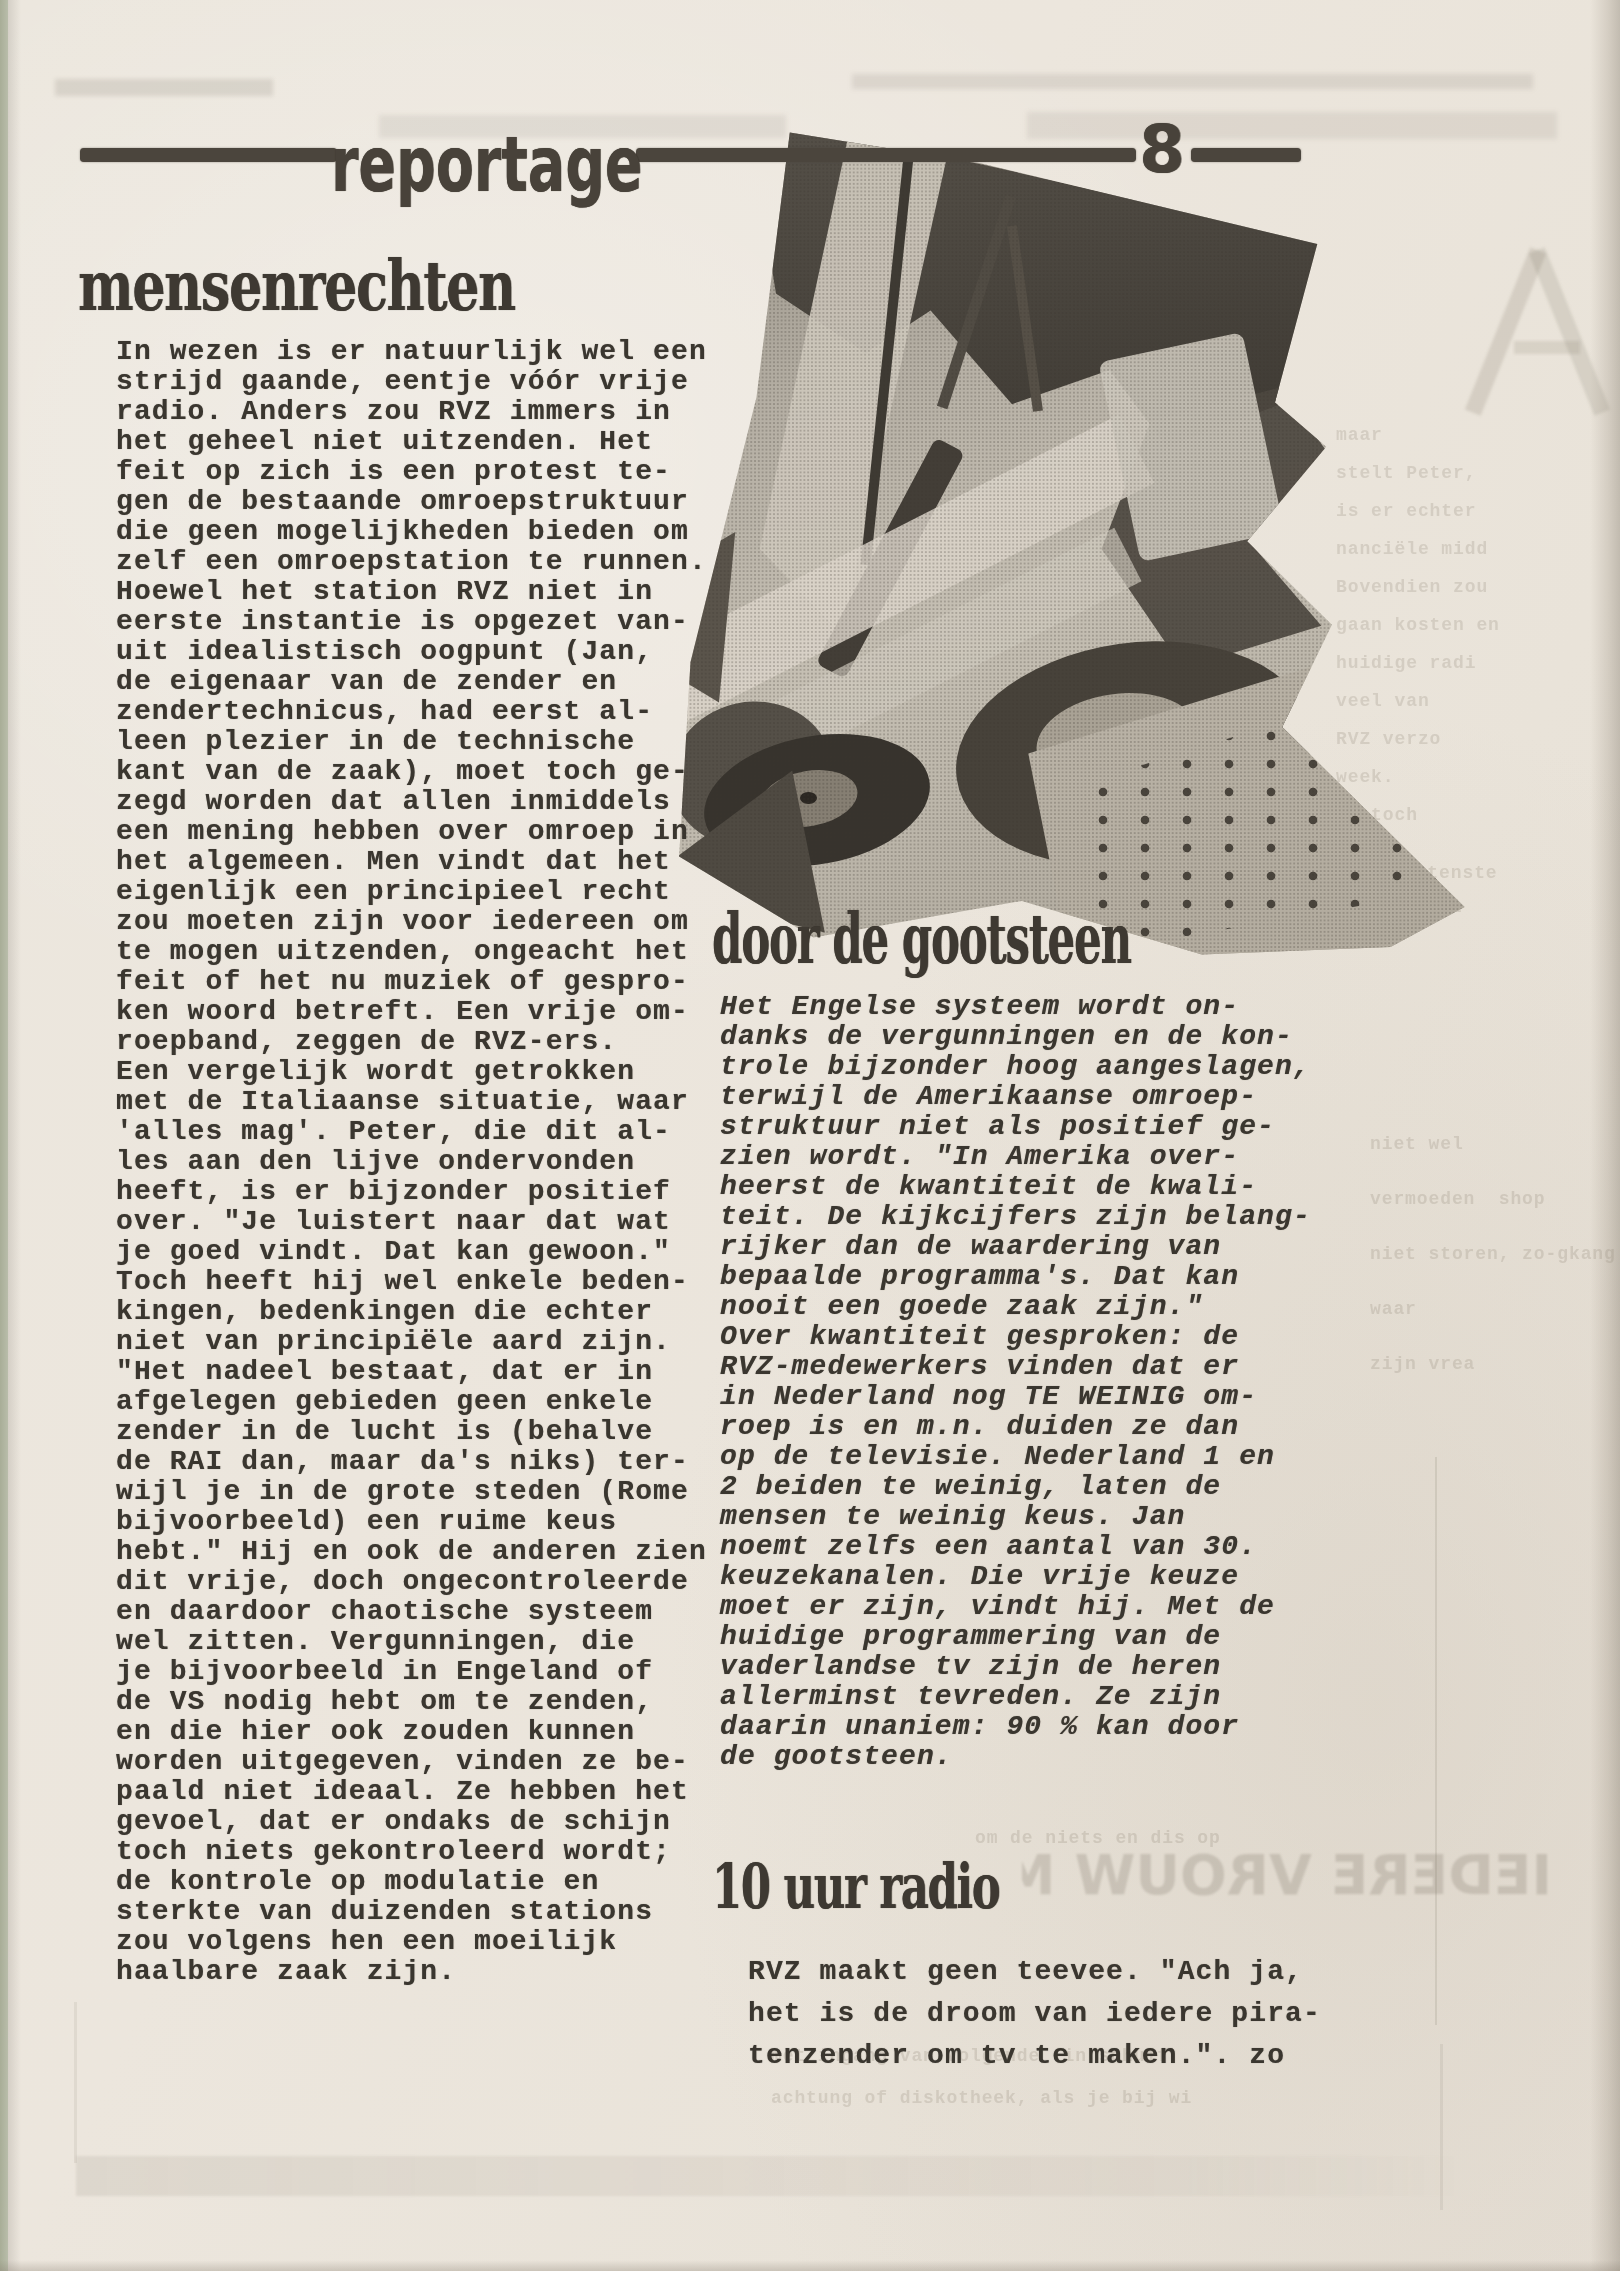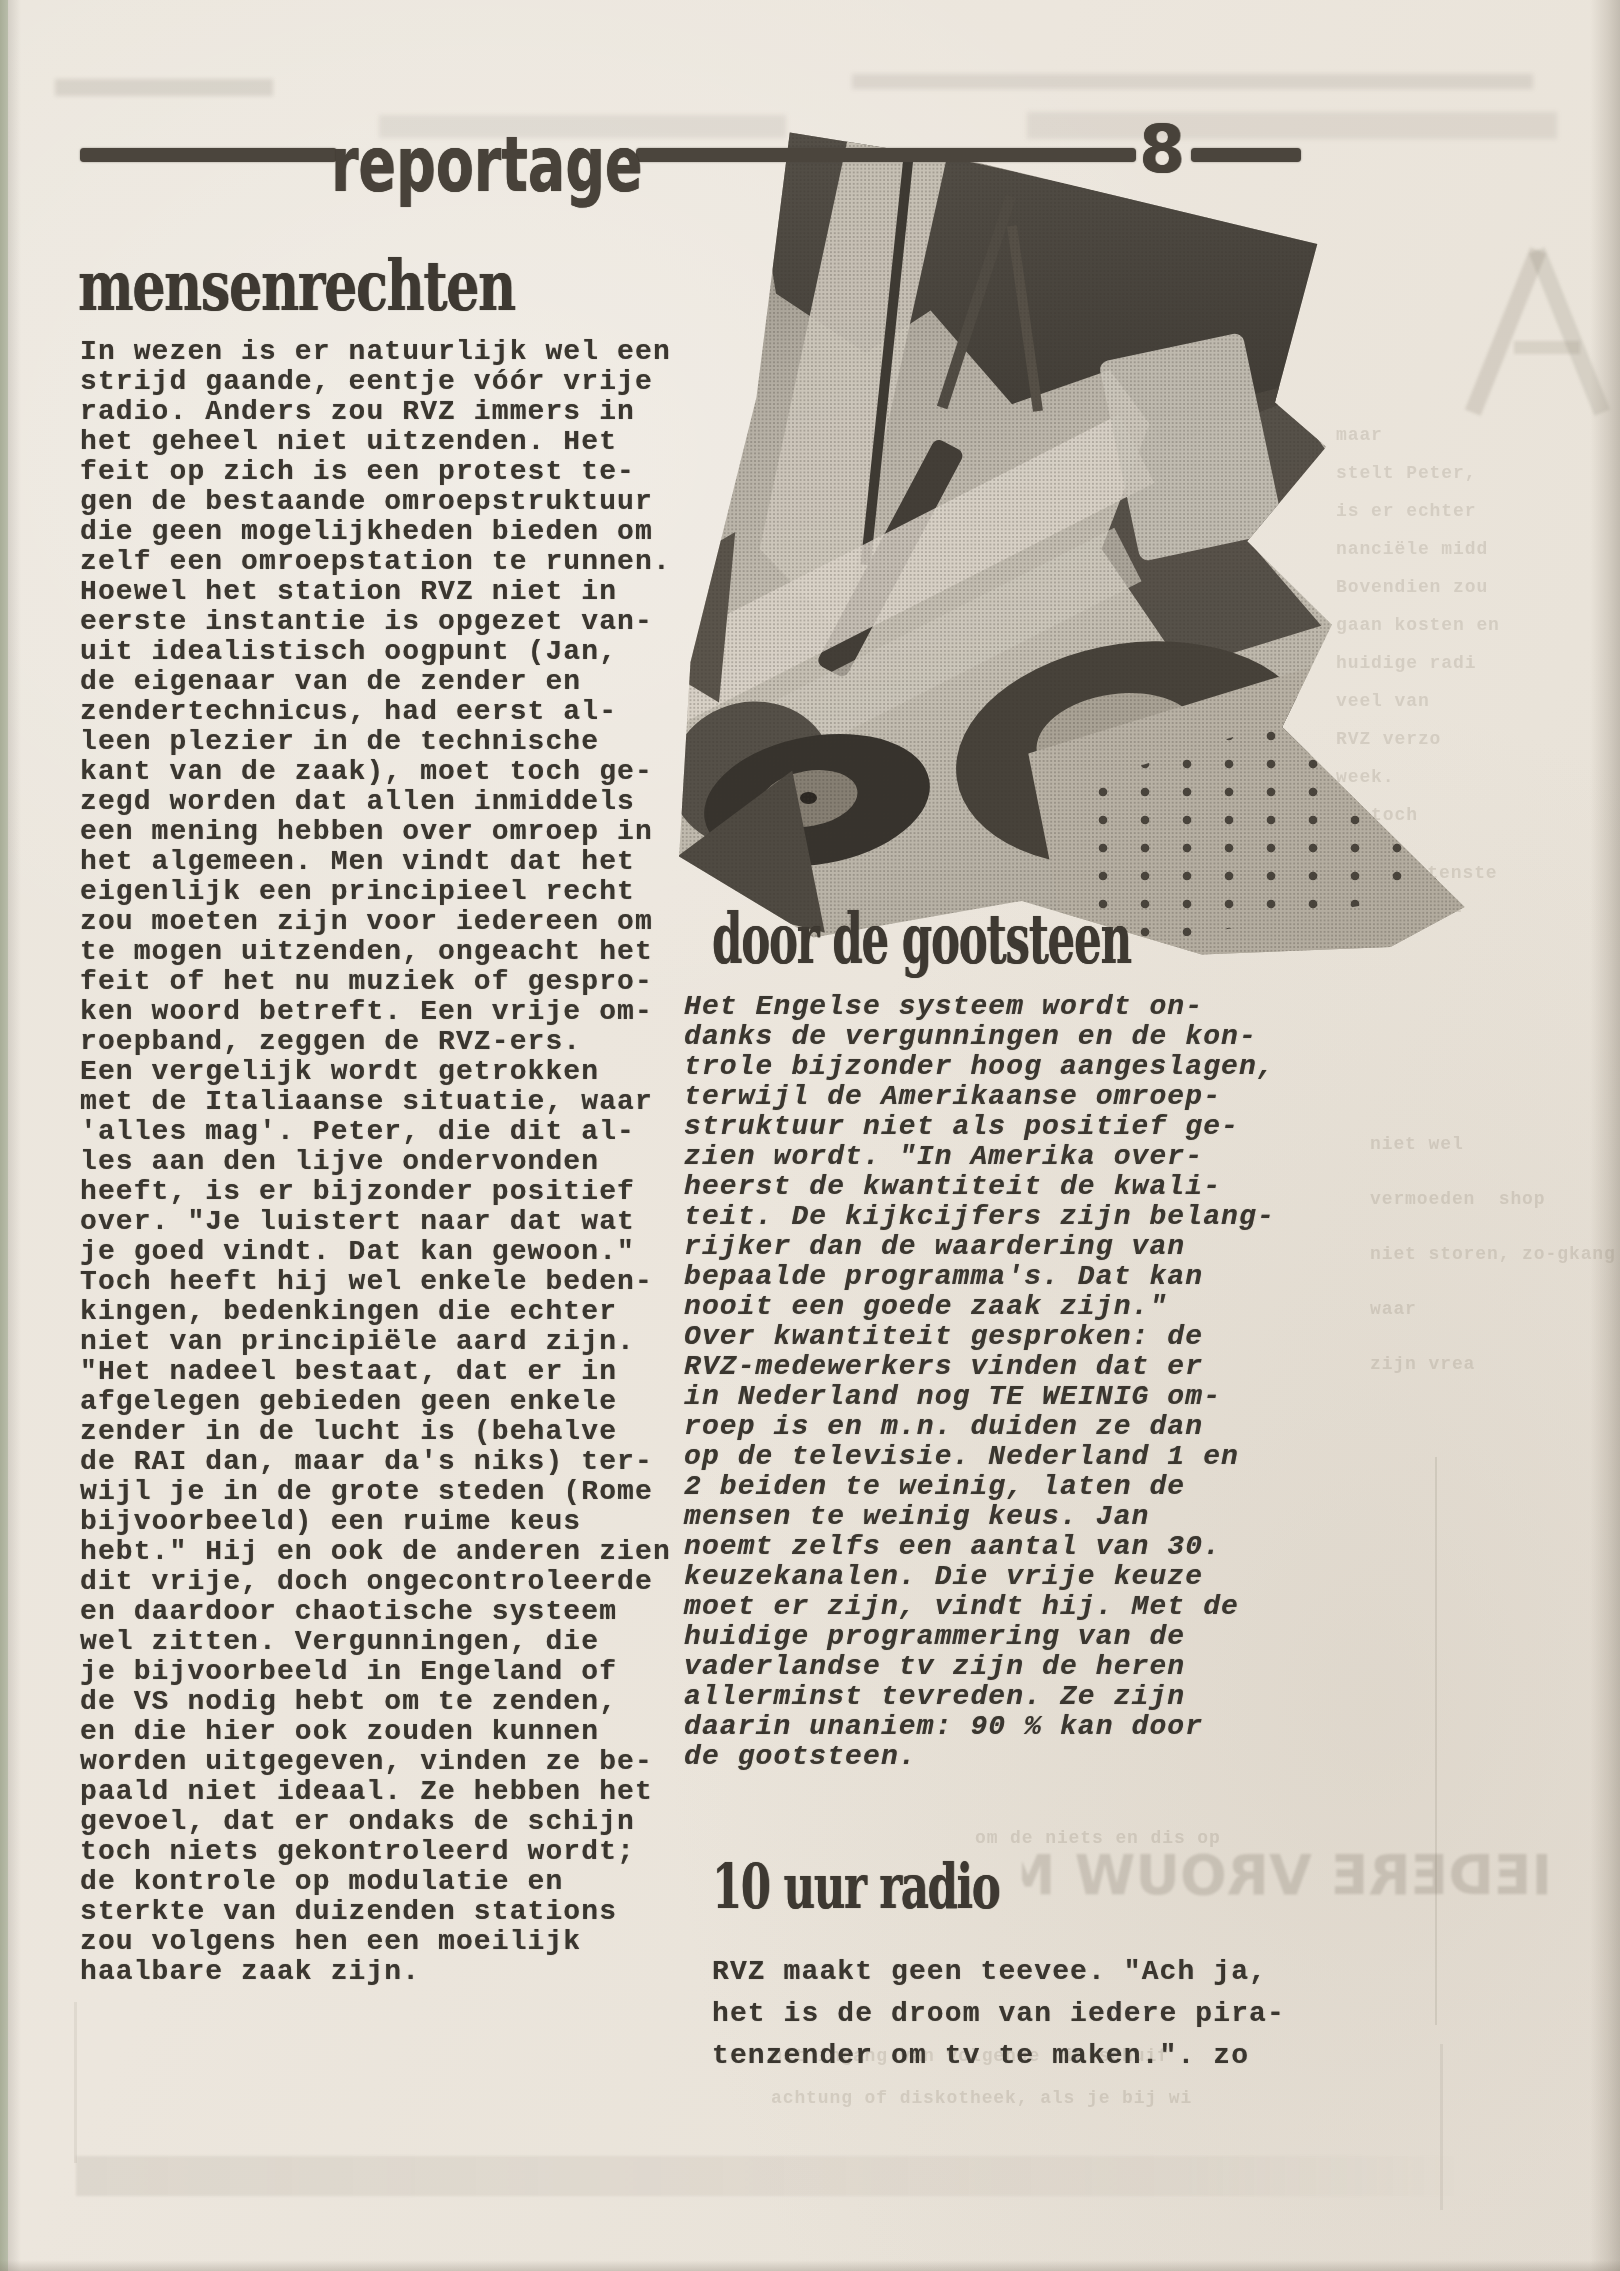--- a/index.html
+++ b/index.html
@@ -12,20 +12,21 @@
     font-family:"Liberation Sans", sans-serif;
   }
   .abs{position:absolute;}
   
   .mono-body{
     font-family:"Liberation Mono","DejaVu Sans Mono",monospace;
     font-weight:700;font-size:28px;line-height:30px;letter-spacing:1.1px;
     color:#3a362f;white-space:pre-wrap;
     text-shadow:0 0 0.9px rgba(58,54,47,0.55);
     z-index:3;
+    margin-left:36px;
   }
   .slab-heading{
     font-family:"DejaVu Serif","Liberation Serif",serif;
     font-weight:bold;color:#3e3932;letter-spacing:-1.9px;
     transform-origin:left center;white-space:nowrap;
     text-shadow:0 0 0.9px rgba(50,45,38,0.8), 0.9px 0 0 rgba(50,45,38,0.35);
     z-index:5;
   }
   .masthead{
     font-family:"DejaVu Sans","Liberation Sans",sans-serif;

